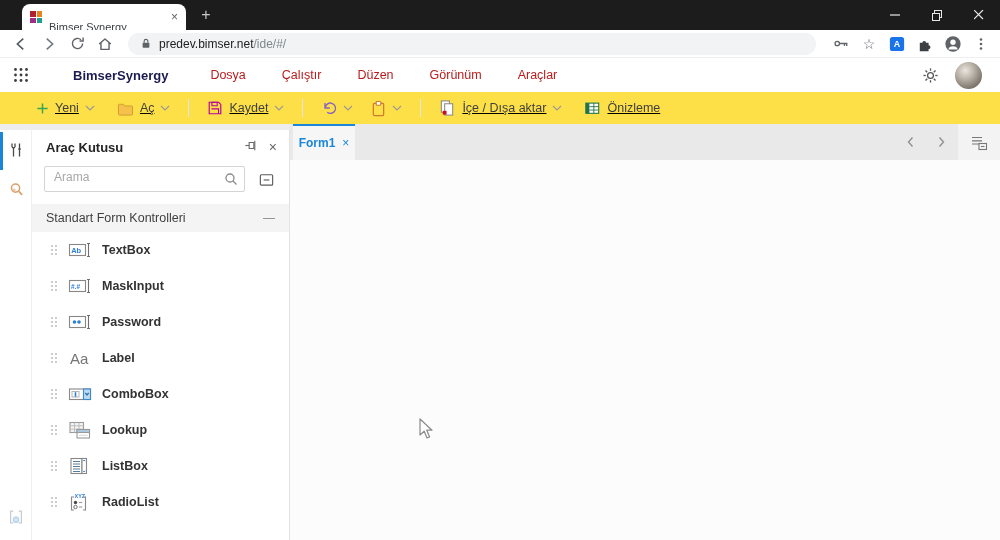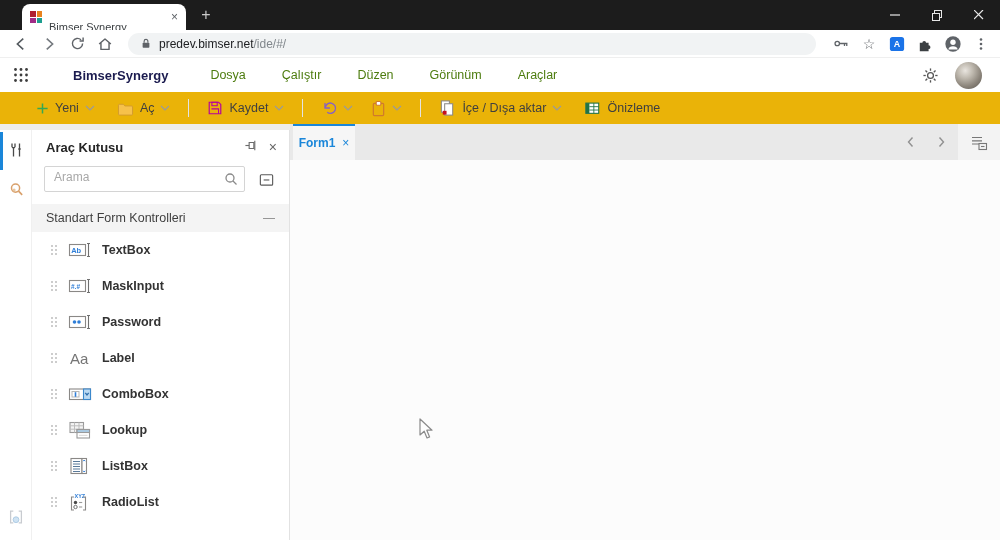--- a/index.html
+++ b/index.html
@@ -28,28 +28,28 @@
              padding:0 12px; gap:7px; margin:0 8px 0 6px;text-align:right; }
   .urltext { font-size:12px; color:#202124; }
   .urltext .path { color:#80868b; }
   .star { font-size:14px; color:#5f6368; line-height:1; }
 
   
   .menubar { position:absolute; left:0; top:58px; width:1000px; height:34px; background:#fff;
              display:flex; align-items:center; padding:0 10px; }
   .brand { font-size:13px; font-weight:bold; color:#1b1b4f; margin:0 12px 0 20px;padding-left:21px; }
   .menuitems { display:flex; gap:36px; margin-left:30px; }
-  .menuitem { font-size:12.5px; color:#4d7c0f; }
+  .menuitem { font-size:12.5px; color:#b91c1c; }
   .menuspacer { flex:1; }
   .avatar { width:27px; height:27px; border-radius:50%; margin:0 8px 0 14px;
             background:radial-gradient(circle at 38% 32%, #e9e5df 0%, #c0bab0 30%, #8d867c 62%, #57524b 100%); }
 
   
-  .toolbar { position:absolute; left:0; top:92px; width:1000px; height:32px; background:#eab308;
-             display:flex; align-items:center; padding-left:32px; }
+  .toolbar { position:absolute; left:0; top:92px; width:1000px; height:32px; background:#fde047;
+             display:flex; align-items:center; padding-left:32px;text-decoration:underline; }
   .tbtn { display:flex; align-items:center; gap:6px; font-size:12.5px; color:#3f3f3f; height:26px; padding:0 4px; }
   .tdivider { width:1px; height:18px; background:#e3e3e3; margin:0 14px; }
   .gap18 { margin-right:14px; }
 
   
   .workspace { position:absolute; left:0; top:124px; width:1000px; height:416px; background:#ededed; }
   .leftrail { position:absolute; left:0; top:6px; width:32px; height:410px; background:#fff; border-right:1px solid #f0f0f0; }
   .railind { position:absolute; left:0; top:2px; width:3px; height:38px; background:#1a86d9; }
   .railicon { position:absolute; left:7px; width:18px; height:18px; display:flex; align-items:center; justify-content:center; }
 

